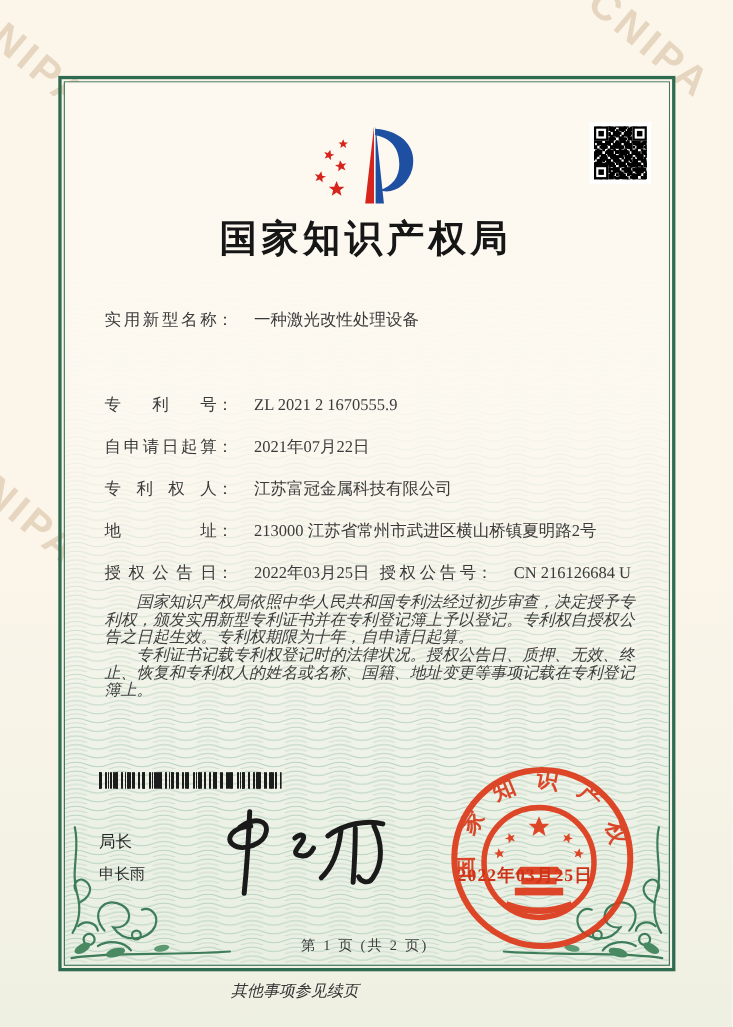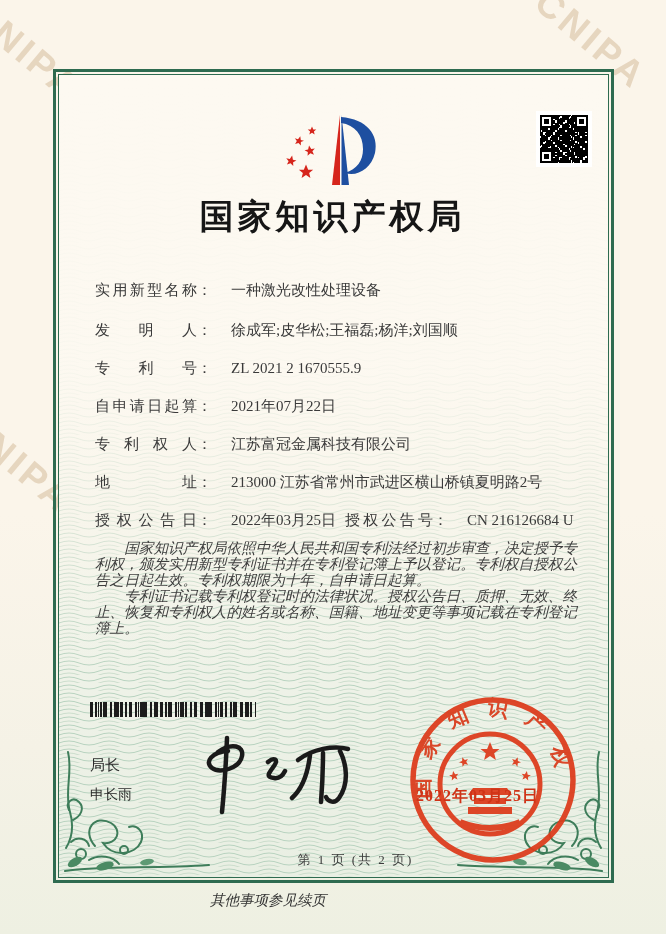--- a/index.html
+++ b/index.html
@@ -44,21 +44,21 @@
       repeating-linear-gradient(90deg,#1c1c1c 0 2px,rgba(0,0,0,0) 2px 5px),
       repeating-linear-gradient(90deg,#1c1c1c 0 1px,rgba(0,0,0,0) 1px 8px),
       repeating-linear-gradient(90deg,#1c1c1c 0 3px,rgba(0,0,0,0) 3px 13px);}
   .role{left:90px;top:756px;font-size:15px;color:#2a2a2a;font-family:"Liberation Sans","DejaVu Sans",sans-serif;}
   .dname{left:90px;top:786px;font-size:14px;color:#2a2a2a;font-family:Liberation Mono, monospace;text-align:center;}
   .sig{left:180px;top:730px;width:200px;height:95px;}
   .sealwrap{left:402px;top:692px;width:184px;height:184px;z-index:4;}
   .sealdate{left:416px;top:786px;font-size:16px;font-weight:bold;color:#cf3317;
             letter-spacing:1px;z-index:5;white-space:nowrap;}
   .pageinfo{left:56px;top:851px;width:551px;text-align:center;font-size:13px;
-            letter-spacing:2px;color:#3c3c3c;padding-left:24px;}
+            letter-spacing:2px;color:#3c3c3c;}
   .contnote{left:0;top:891px;width:536px;text-align:center;font-size:14.5px;
             font-style:italic;color:#353535;}
   
   .qr{left:536px;top:111px;width:56px;height:56px;background:#fff;padding:0;}
   .qr-inner{position:absolute;left:4px;top:4px;width:48px;height:48px;background:#fff;
     background-image:
       repeating-conic-gradient(#000 0 25%,rgba(0,0,0,0) 0 50%),
       repeating-conic-gradient(#000 0 25%,rgba(0,0,0,0) 0 50%),
       repeating-conic-gradient(#000 0 25%,rgba(0,0,0,0) 0 50%);
     background-position:0 0,3px 1px,1px 4px;
@@ -148,23 +148,20 @@
       <div class="finder f-tl"></div>
       <div class="finder f-tr"></div>
       <div class="finder f-bl"></div>
     </div>
   </div>
 
   <div class="abs title">国家知识产权局</div>
 
   <div class="abs frow" style="top:281px">
     <span class="flabel">实用新型名称</span><span>：</span><span class="fvalue">一种激光改性处理设备</span>
-  </div>
-  <div class="abs frow" style="top:321px">
-    <span class="flabel">发明人</span><span>：</span><span class="fvalue">徐成军;皮华松;王福磊;杨洋;刘国顺</span>
   </div>
   <div class="abs frow" style="top:359px">
     <span class="flabel">专利号</span><span>：</span><span class="fvalue">ZL 2021 2 1670555.9</span>
   </div>
   <div class="abs frow" style="top:397px">
     <span class="flabel">自申请日起算</span><span>：</span><span class="fvalue">2021年07月22日</span>
   </div>
   <div class="abs frow" style="top:435px">
     <span class="flabel">专利权人</span><span>：</span><span class="fvalue">江苏富冠金属科技有限公司</span>
   </div>

